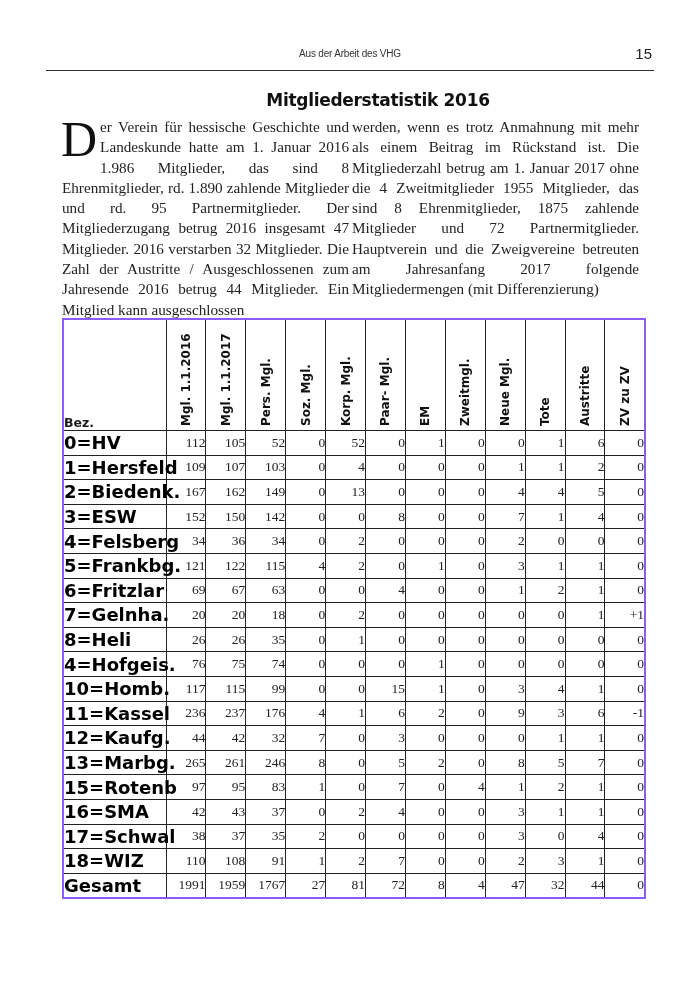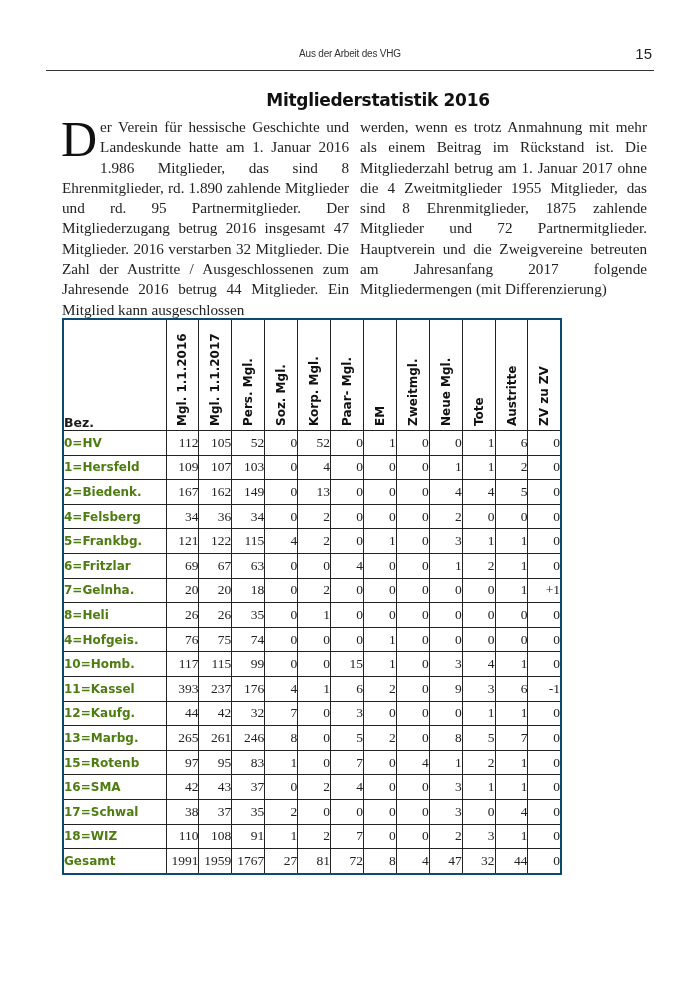--- a/index.html
+++ b/index.html
@@ -22,52 +22,52 @@
     font-family: "DejaVu Sans", sans-serif; font-weight: bold; font-size: 17px; color: #111;
     letter-spacing: -0.3px;
     padding-left: 28px;
   }
   .text-col {
     position: absolute; top: 117px; width: 287px;
     font-family: "Liberation Serif", serif; font-size: 15.2px; line-height: 20.3px;
     color: #222; text-align: justify; hyphens: manual;
   }
   .col-left { left: 62px; }
-  .col-right { left: 360px; text-align: justify; }
+  .col-right { left: 352px; text-align: justify; }
   .dropcap {
     float: left; font-size: 50px; line-height: 38px; margin: 3px 3px 0 -1px;
     font-family: "Liberation Serif", serif; color: #111;
   }
   .text-col p { margin: 0; }
 
   table.stats {
-    position: absolute; left: 62px; top: 318px; width: 500px;
-    border-collapse: collapse; border: 2px solid #0c4a6e;
+    position: absolute; left: 62px; top: 318px; width: 584px;
+    border-collapse: collapse; border: 2px solid #8b5cf6;
     table-layout: fixed;
   }
   table.stats th, table.stats td {
     border: 1.5px solid #222; padding: 0; height: 23.6px;
   }
   table.stats th { height: 110px; vertical-align: bottom; }
   th.bez-head {
     text-align: left; font-family: "DejaVu Sans", sans-serif; font-weight: bold;
     font-size: 12.5px; padding: 0 0 6px 4px; width: 101px;
   }
   th.rot { width: auto; }
   .rot-wrap { position: relative; height: 110px; width: 100%; }
   .rot-label {
     position: absolute; left: 50%; bottom: 4px;
     transform-origin: left bottom;
     transform: translateX(7px) rotate(-90deg);
     white-space: nowrap; font-family: "DejaVu Sans", sans-serif; font-weight: bold;
     font-size: 12px; color: #111;
   }
   td.rowlabel {
-    font-family: "DejaVu Sans", sans-serif; font-weight: bold; font-size: 12px;
-    padding-left: 4px; color: #4d7c0f; white-space: nowrap;
+    font-family: "DejaVu Sans", sans-serif; font-weight: bold; font-size: 18px;
+    padding-left: 4px; color: #000000; white-space: nowrap;
   }
   td.num {
     text-align: right; padding-right: 4px;
     font-family: "Liberation Serif", serif; font-size: 13.5px; color: #222;
   }
   col.c-bez { width: 103px; }
 </style>
 </head>
 <body>
 
@@ -197,20 +197,35 @@
         <td class="num">13</td>
         <td class="num">0</td>
         <td class="num">0</td>
         <td class="num">0</td>
         <td class="num">4</td>
         <td class="num">4</td>
         <td class="num">5</td>
         <td class="num">0</td>
       </tr>
       <tr>
+        <td class="rowlabel">3=ESW</td>
+        <td class="num">152</td>
+        <td class="num">150</td>
+        <td class="num">142</td>
+        <td class="num">0</td>
+        <td class="num">0</td>
+        <td class="num">8</td>
+        <td class="num">0</td>
+        <td class="num">0</td>
+        <td class="num">7</td>
+        <td class="num">1</td>
+        <td class="num">4</td>
+        <td class="num">0</td>
+      </tr>
+      <tr>
         <td class="rowlabel">4=Felsberg</td>
         <td class="num">34</td>
         <td class="num">36</td>
         <td class="num">34</td>
         <td class="num">0</td>
         <td class="num">2</td>
         <td class="num">0</td>
         <td class="num">0</td>
         <td class="num">0</td>
         <td class="num">2</td>
@@ -303,21 +318,21 @@
         <td class="num">15</td>
         <td class="num">1</td>
         <td class="num">0</td>
         <td class="num">3</td>
         <td class="num">4</td>
         <td class="num">1</td>
         <td class="num">0</td>
       </tr>
       <tr>
         <td class="rowlabel">11=Kassel</td>
-        <td class="num">393</td>
+        <td class="num">236</td>
         <td class="num">237</td>
         <td class="num">176</td>
         <td class="num">4</td>
         <td class="num">1</td>
         <td class="num">6</td>
         <td class="num">2</td>
         <td class="num">0</td>
         <td class="num">9</td>
         <td class="num">3</td>
         <td class="num">6</td>

